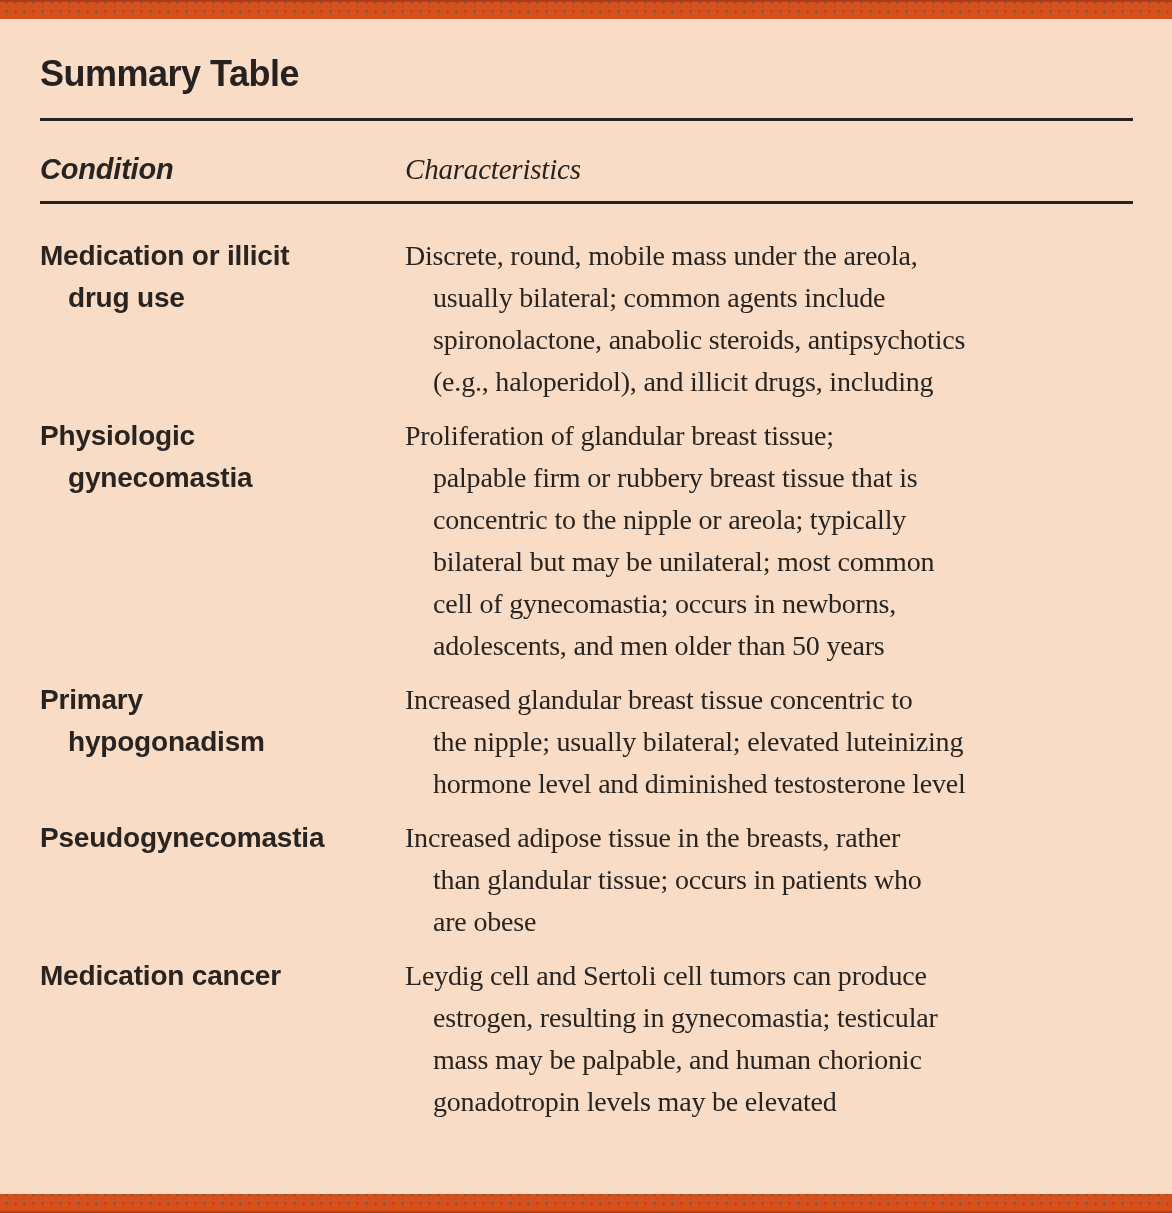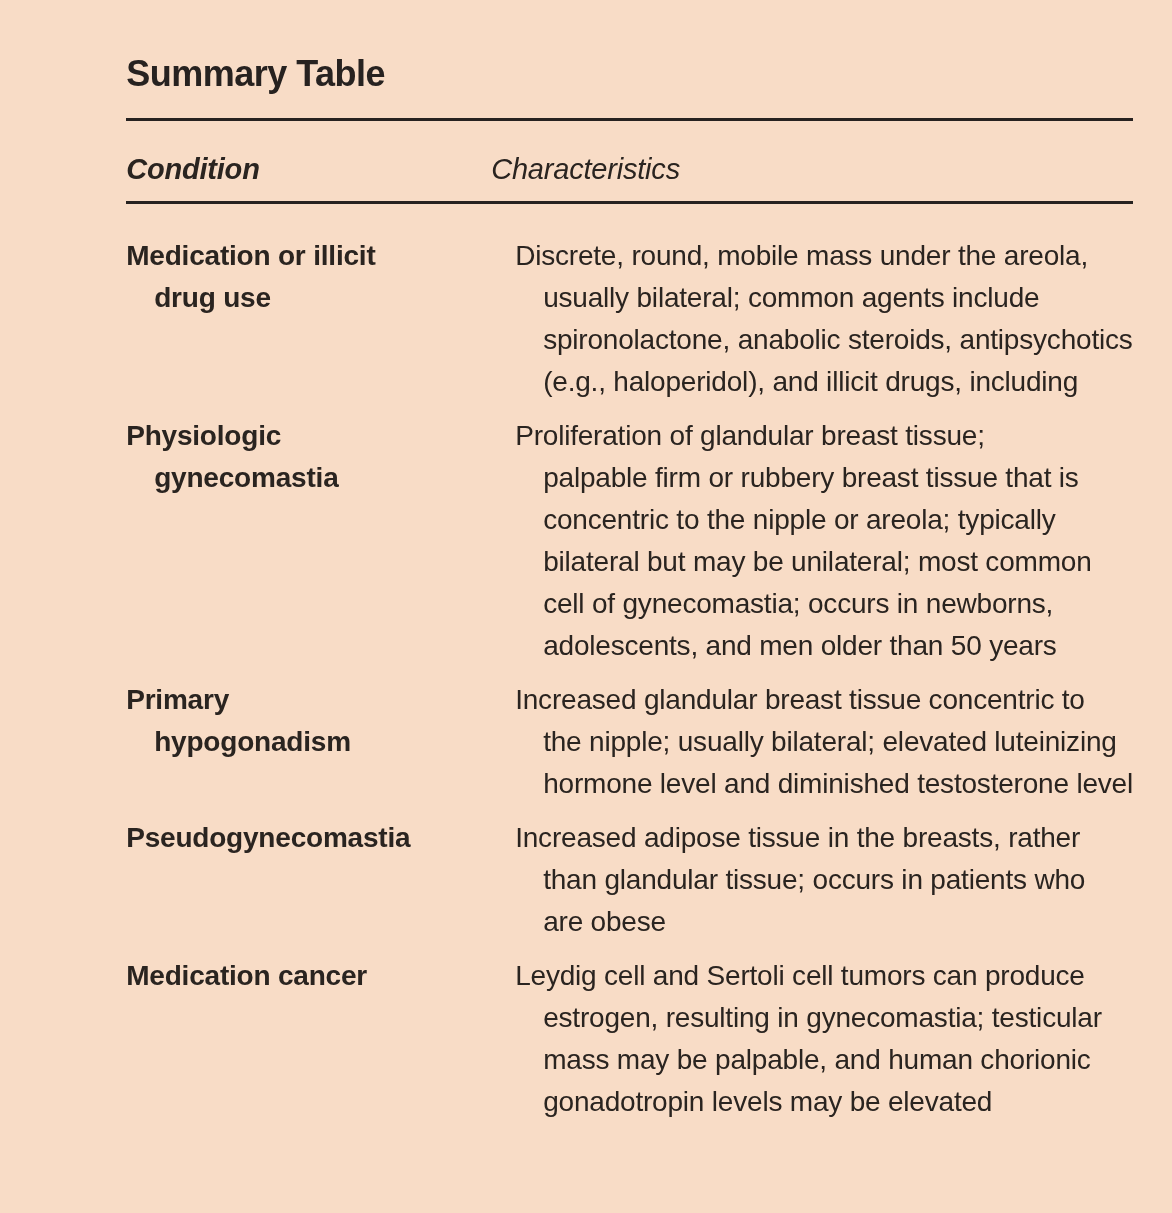--- a/index.html
+++ b/index.html
@@ -16,21 +16,20 @@
     font-family: "Liberation Sans", sans-serif;
     color: var(--text);
     overflow: hidden;
   }
   .page {
     width: 1172px;
     height: 1213px;
     display: flex;
     flex-direction: column;
     box-sizing: border-box;
-    align-items: flex-end;
   }
   .bar {
     height: 19px;
     flex: 0 0 19px;
     background-color: var(--accent);
     background-image: radial-gradient(rgba(45, 75, 95, 0.45) 1.1px, transparent 1.4px);
     background-size: 9px 9px;
     background-position: 2px 5px;
     box-sizing: border-box;
   }
@@ -61,24 +60,23 @@
     line-height: 42px;
     letter-spacing: -0.2px;
   }
   .tbody { padding-top: 31px; }
   .row {
     display: flex;
     margin-bottom: 12px;
     font-size: 28px;
     line-height: 42px;
     letter-spacing: -0.2px;
-    gap: 24px;
   }
   .cell.cond { flex: 0 0 365px; width: 365px; font-weight: bold; }
-  .cell.chars { flex: 1 1 auto; min-width: 0; }
+  .cell.chars { flex: 1 1 auto; min-width: 0; font-family: Liberation Serif, serif; }
   .line { white-space: pre; }
   .line.cont { padding-left: 28px; }
 </style>
 </head>
 <body>
 
 <div class="page">
   <div class="bar top"></div>
 
   <div class="content">

